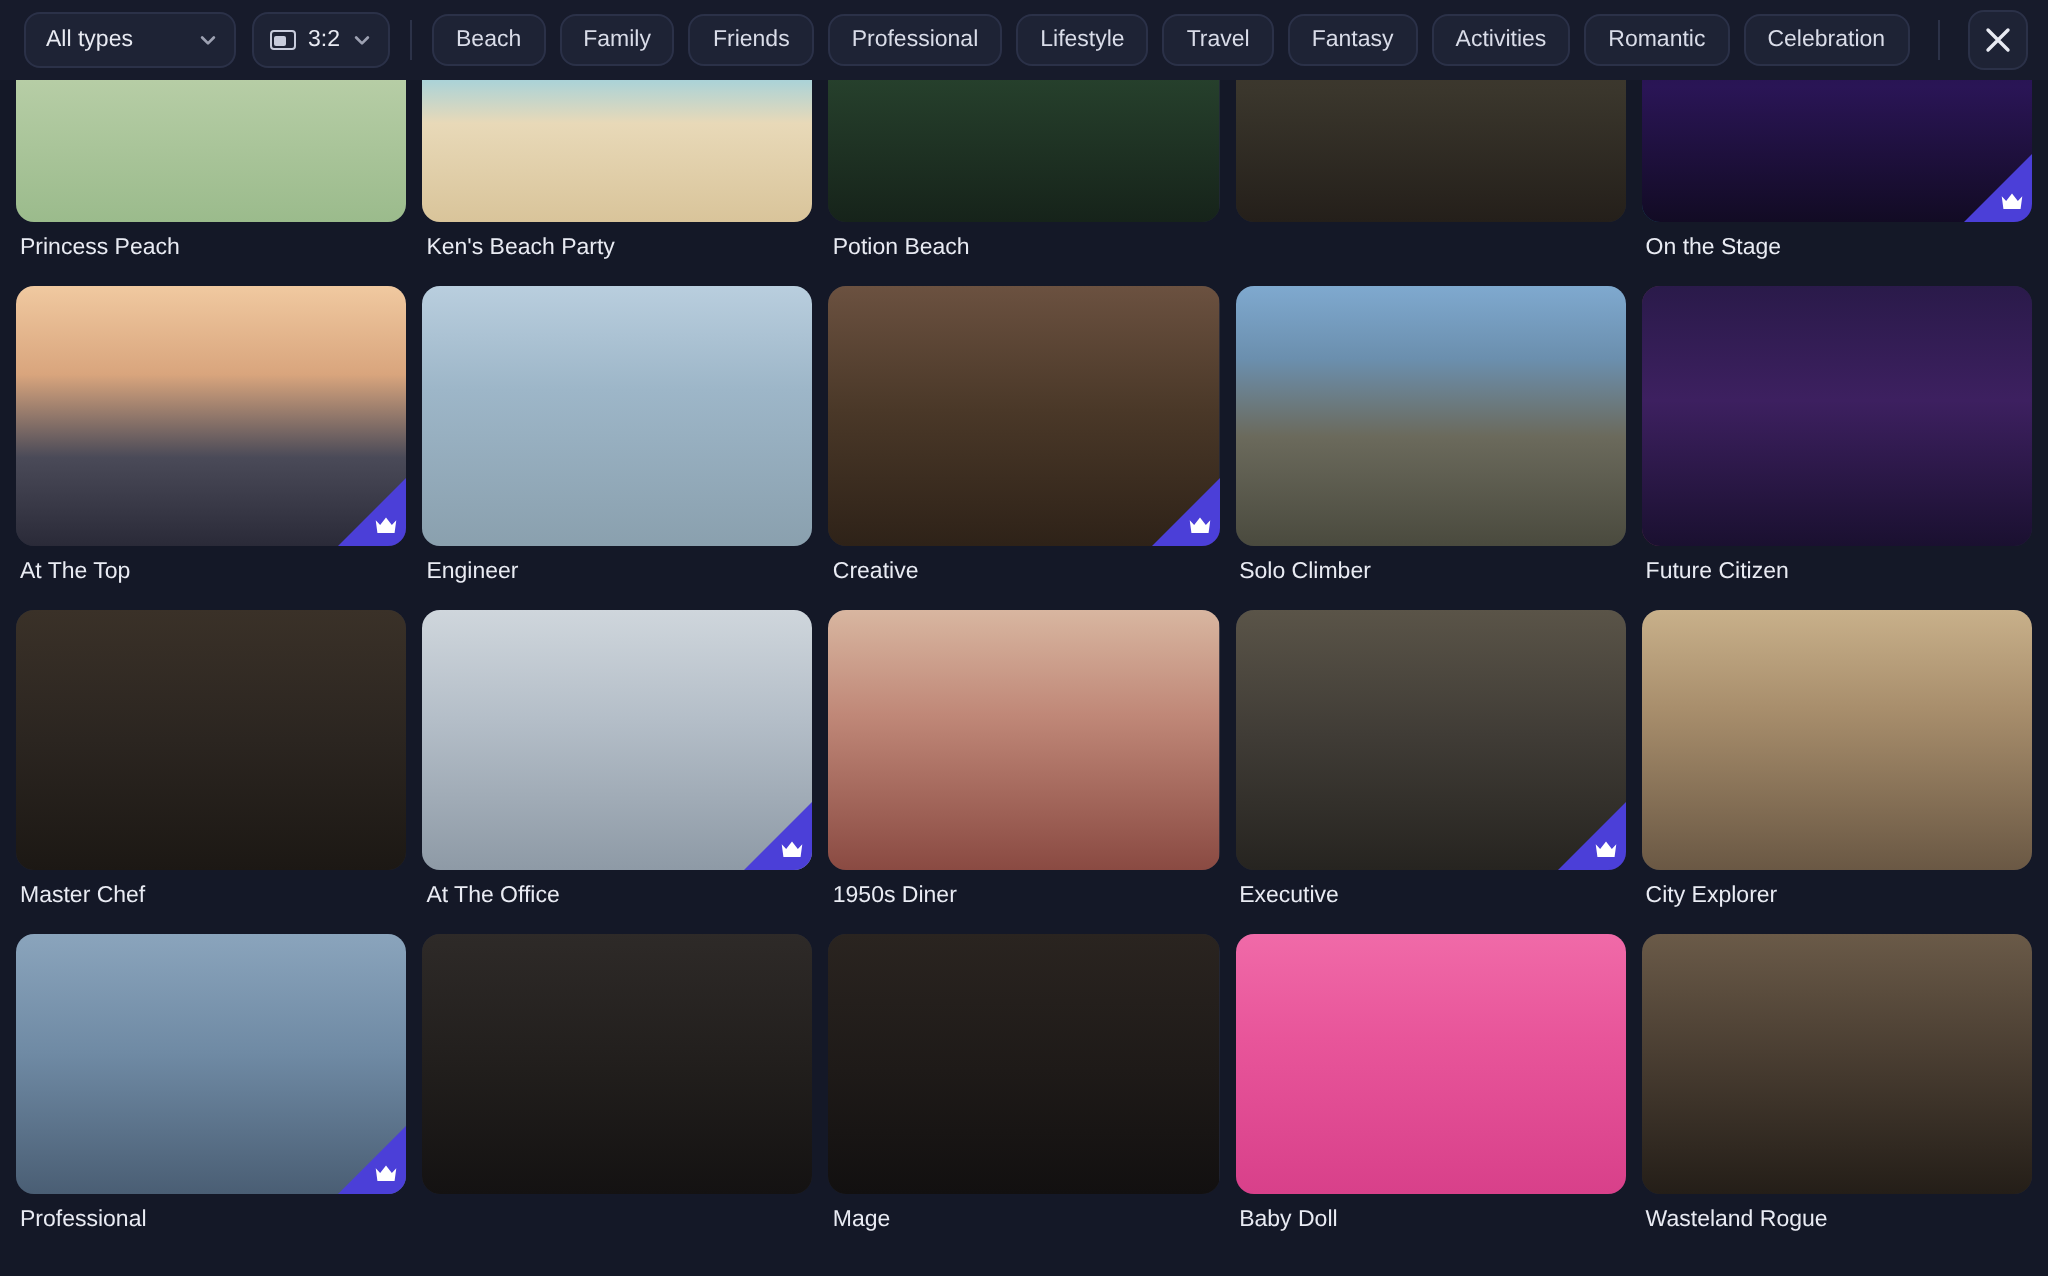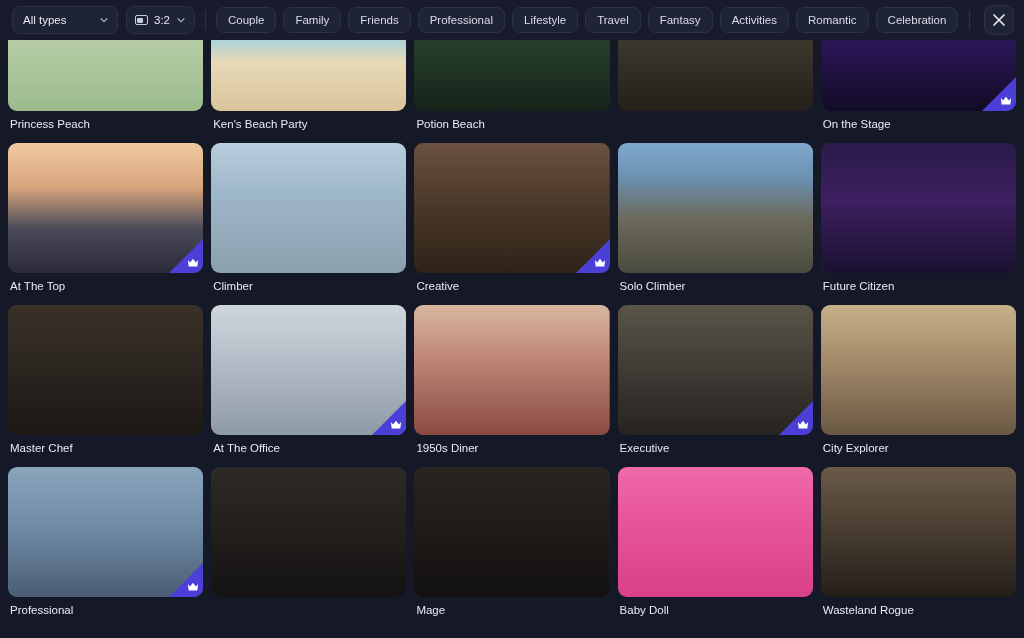--- a/index.html
+++ b/index.html
@@ -199,21 +199,21 @@
     <span>3:2</span>
     <svg class="chev" viewBox="0 0 12 12">
       <path d="M2.5 4.5 L6 8 L9.5 4.5" fill="none" stroke="#C8CCDC" stroke-width="1.6" stroke-linecap="round" stroke-linejoin="round"></path>
     </svg>
   </div>
 
   <div class="divider"></div>
 
   <div id="chips">
       <div class="chip">
-        <span>Couple</span>
+        <span>Beach</span>
       </div>
       <div class="chip">
         <span>Family</span>
       </div>
       <div class="chip">
         <span>Friends</span>
       </div>
       <div class="chip">
         <span>Professional</span>
       </div>
@@ -289,21 +289,21 @@
             <path d="M1 3.2 L3.6 6 L7 1.6 L10.4 6 L13 3.2 L12 10.6 L2 10.6 Z" fill="#ffffff"></path>
           </svg>
         </div>
       </div>
       <div class="caption">At The Top</div>
     </div>
     <div class="card card-row-1">
       <div class="thumb">
         <div class="thumb-art" style="background-image: linear-gradient(rgb(185, 206, 222) 0%, rgb(157, 182, 200) 40%, rgb(138, 160, 174) 100%), radial-gradient(26% 60% at 50% 62%, rgb(232, 224, 74) 0%, rgb(216, 214, 74) 42%, rgba(0, 0, 0, 0) 70%);"></div>
       </div>
-      <div class="caption">Climber</div>
+      <div class="caption">Engineer</div>
     </div>
     <div class="card card-row-1">
       <div class="thumb">
         <div class="thumb-art" style="background-image: linear-gradient(rgb(107, 81, 64) 0%, rgb(74, 56, 40) 48%, rgb(46, 34, 24) 100%), radial-gradient(30% 55% at 52% 46%, rgb(216, 196, 168) 0%, rgba(0, 0, 0, 0) 68%);"></div>
         <div class="badge">
           <svg viewBox="0 0 14 12">
             <path d="M1 3.2 L3.6 6 L7 1.6 L10.4 6 L13 3.2 L12 10.6 L2 10.6 Z" fill="#ffffff"></path>
           </svg>
         </div>
       </div>

